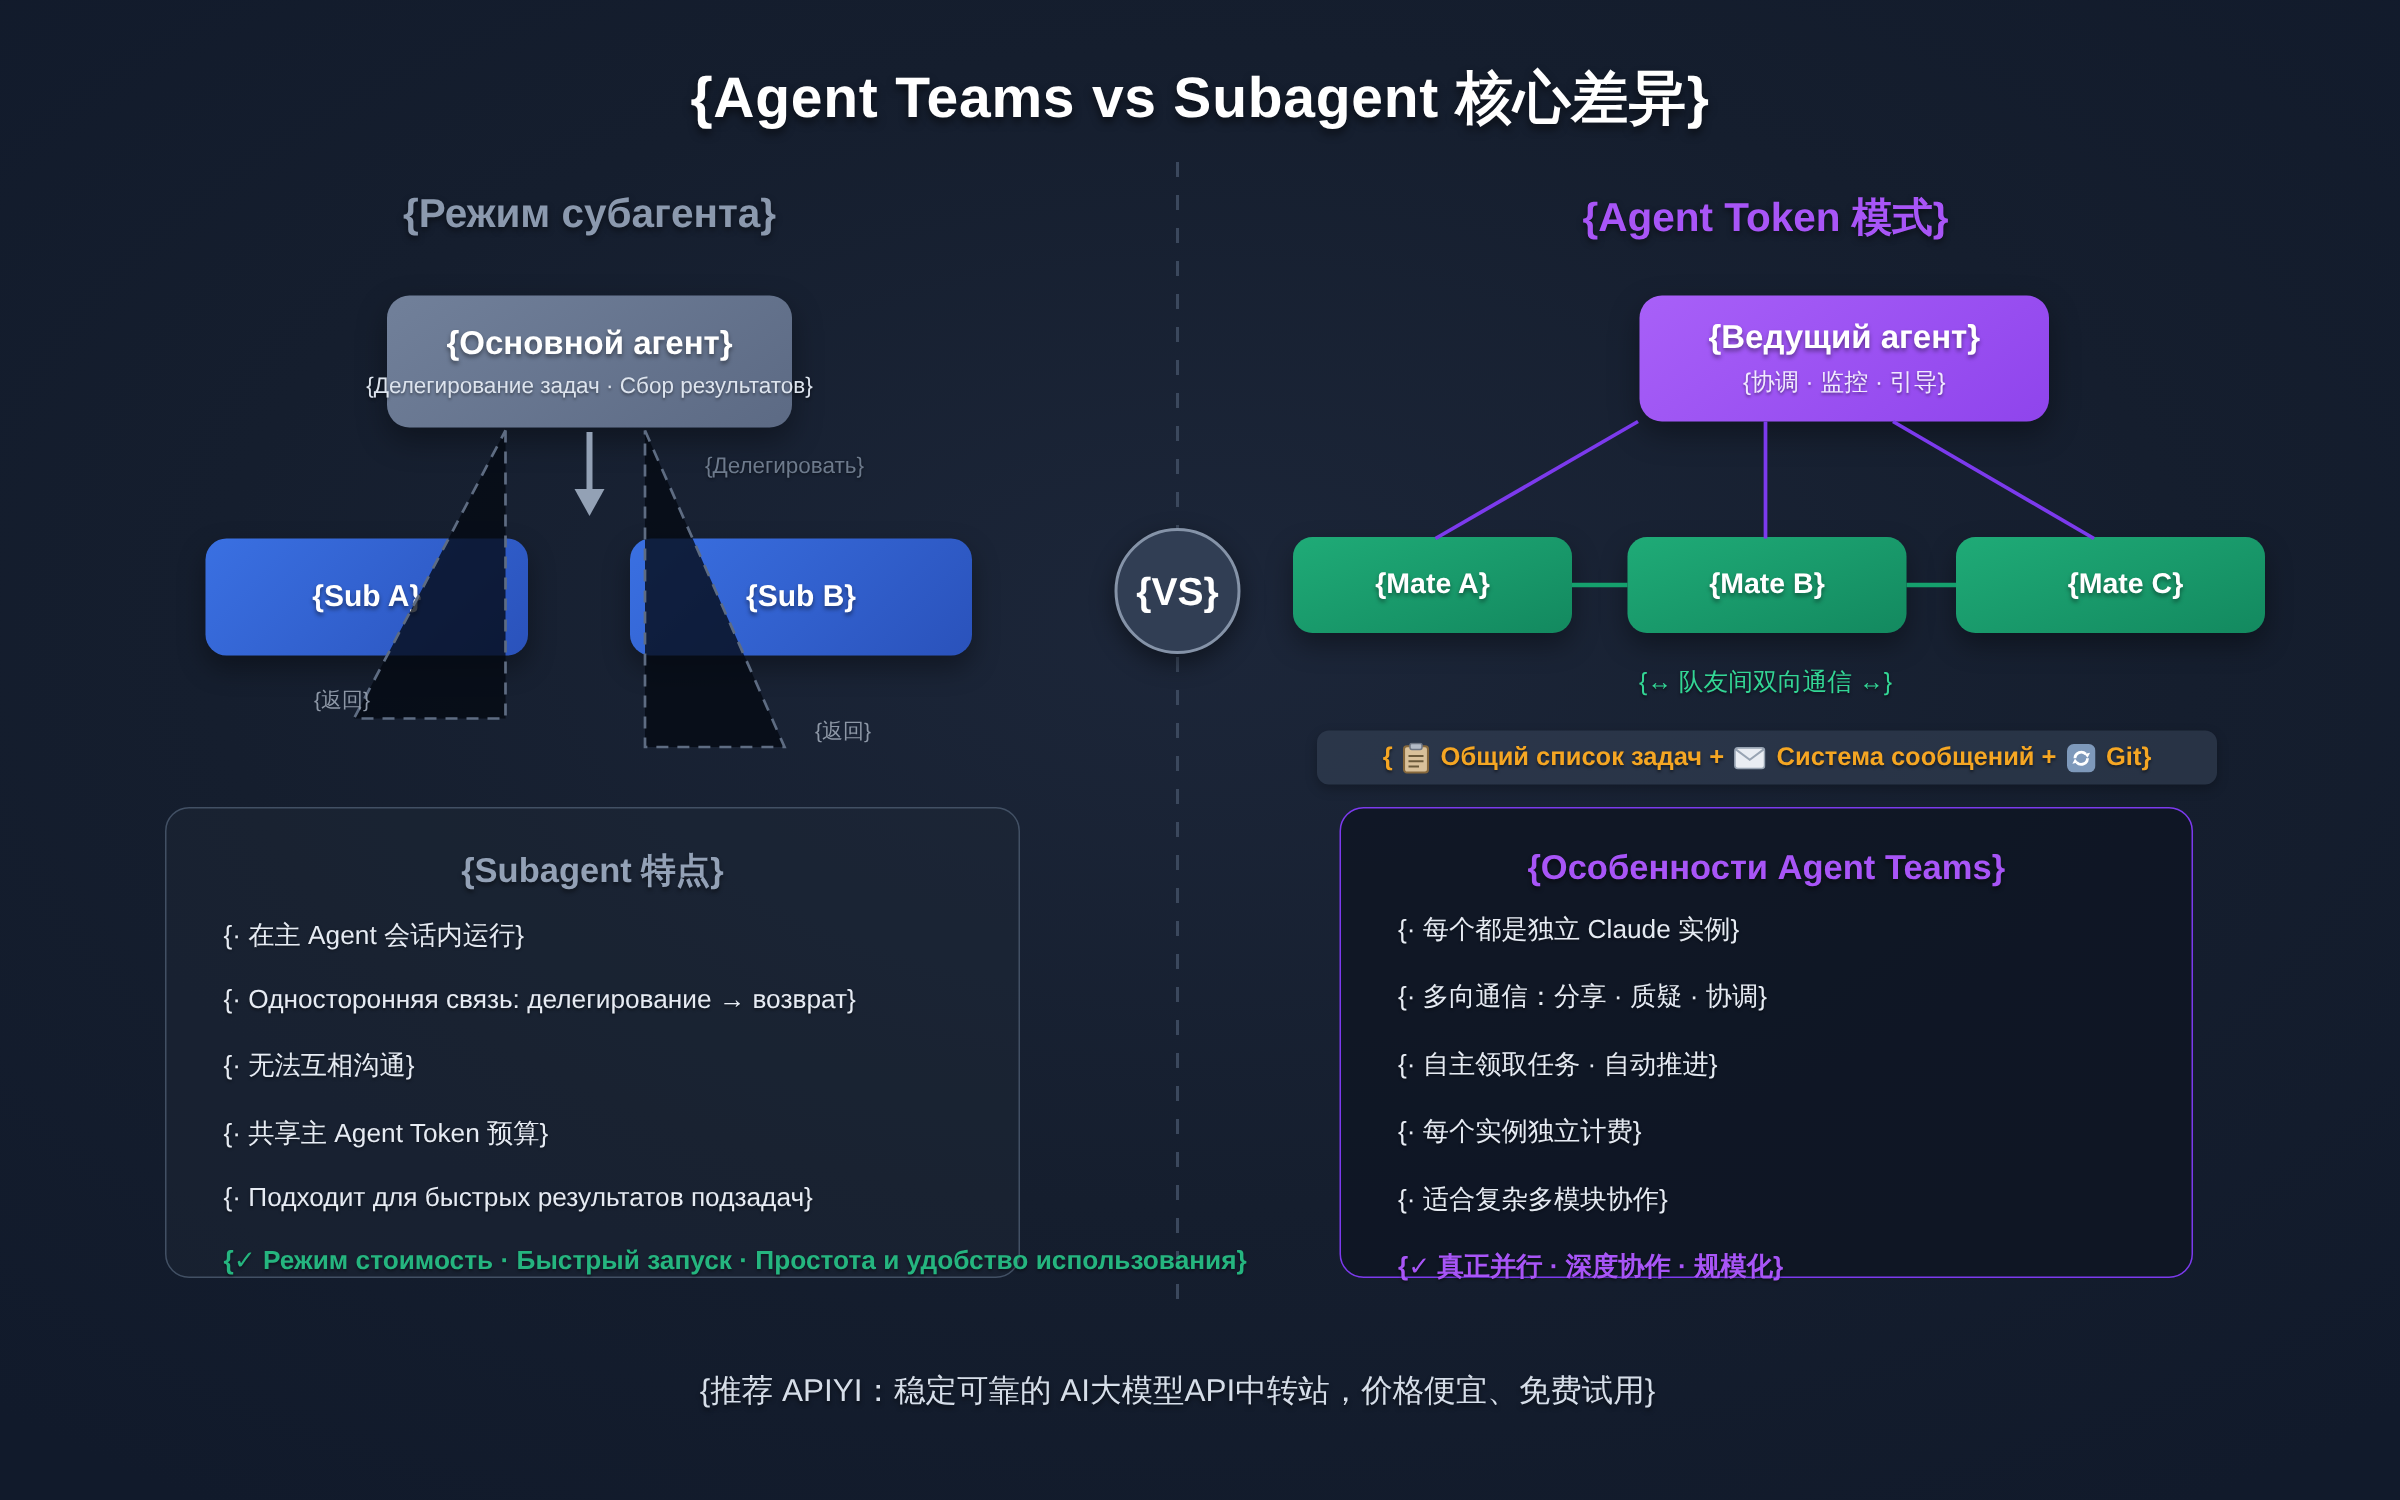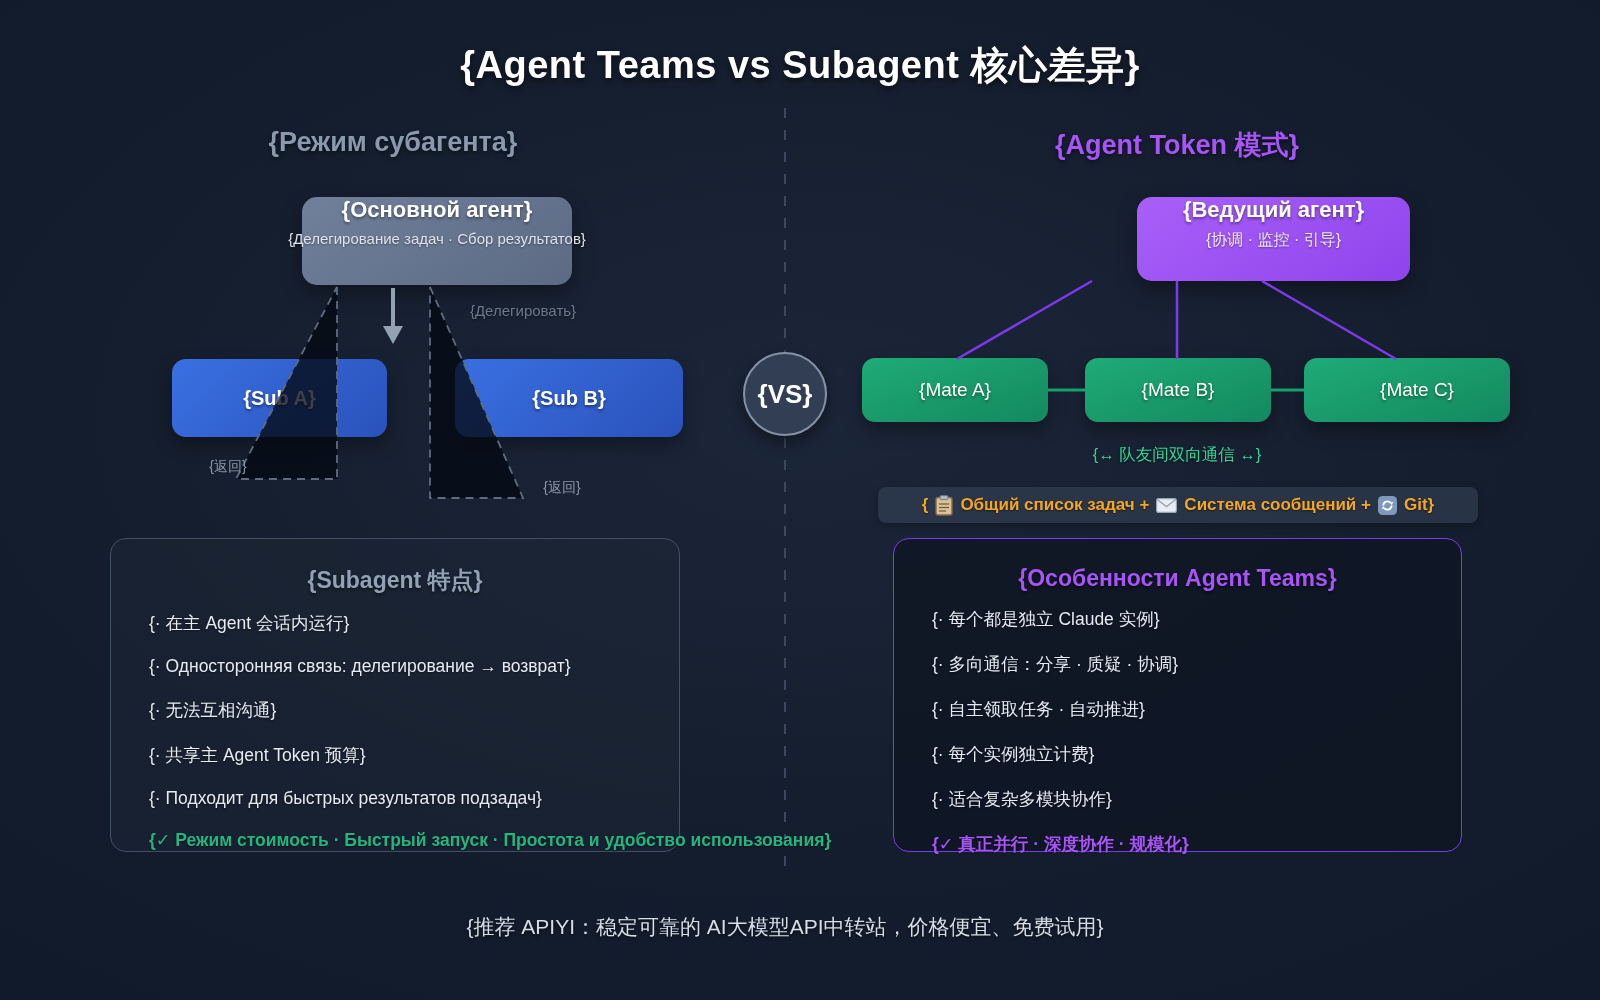--- a/index.html
+++ b/index.html
@@ -8,38 +8,38 @@
     background:radial-gradient(ellipse 1200px 700px at 50% 42%, #1c2639 0%, #151e2e 55%, #111a2b 100%);
     font-family:"Liberation Sans","DejaVu Sans",sans-serif;color:#e8edf4;
   }
   .abs{position:absolute;}
   .title{left:15px;top:40px;width:1570px;text-align:center;font-size:38px;font-weight:700;color:#fff;
     text-shadow:0 3px 6px rgba(0,0,0,.55);letter-spacing:.5px;}
   .col-header{top:127px;font-size:27px;font-weight:700;text-align:center;text-shadow:0 2px 4px rgba(0,0,0,.5);}
   .left-header{left:143px;width:500px;color:#8b99ae;}
   .right-header{left:927px;width:500px;color:#a855f7;}
 
-  .node{border-radius:15px;display:flex;flex-direction:column;align-items:center;
-    box-shadow:0 8px 20px rgba(0,0,0,.35);margin-left:44px;}
+  .node{border-radius:15px;display:flex;flex-direction:column;align-items:center;justify-content:center;
+    box-shadow:0 8px 20px rgba(0,0,0,.35);}
   .node-title{font-size:22px;font-weight:700;color:#fff;text-shadow:0 2px 3px rgba(0,0,0,.4);}
   .node-sub{font-size:15px;color:#dde4ee;margin-top:7px;white-space:nowrap;text-shadow:0 1px 2px rgba(0,0,0,.4);}
   .main-agent{left:258px;top:197px;width:270px;height:88px;
     background:linear-gradient(145deg,#71809a 0%,#5c6a84 100%);}
   .lead-agent{left:1093px;top:197px;width:273px;height:84px;
     background:linear-gradient(145deg,#a860f8 0%,#8f44ec 100%);}
   .lead-agent .node-sub{font-size:16px;color:#f1e9ff;}
 
   .sub-box{top:359px;height:78px;border-radius:14px;display:flex;align-items:center;justify-content:center;
     font-size:20px;font-weight:700;color:#fff;text-shadow:0 2px 3px rgba(0,0,0,.45);
-    background:linear-gradient(135deg,#3a70e2 0%,#2a52bb 100%);box-shadow:0 8px 18px rgba(0,0,0,.35);margin-left:35px;}
+    background:linear-gradient(135deg,#3a70e2 0%,#2a52bb 100%);box-shadow:0 8px 18px rgba(0,0,0,.35);}
   .sub-a{left:137px;width:215px;}
   .sub-b{left:420px;width:228px;}
 
   .mate-box{top:358px;height:64px;width:186px;border-radius:13px;display:flex;align-items:center;justify-content:center;
-    font-size:19px;font-weight:400;color:#fff;text-shadow:0 2px 3px rgba(0,0,0,.4);
+    font-size:19px;font-weight:700;color:#fff;text-shadow:0 2px 3px rgba(0,0,0,.4);
     background:linear-gradient(160deg,#1fab77 0%,#13895f 100%);box-shadow:0 8px 18px rgba(0,0,0,.35);}
   .mate-a{left:862px;} .mate-b{left:1085px;} .mate-c{left:1304px;padding-left:20px;}
 
   .overlay{left:0;top:0;pointer-events:none;}
 
   .small-label{font-size:15px;color:#6d7a8c;text-align:center;text-shadow:0 1px 2px rgba(0,0,0,.5);}
   .delegate-label{left:448px;top:302px;width:150px;}
   .return-label{font-size:14px;color:#8d97a6;}
   .return-a{left:188px;top:458px;width:80px;text-align:center;}
   .return-b{left:522px;top:479px;width:80px;text-align:center;}

